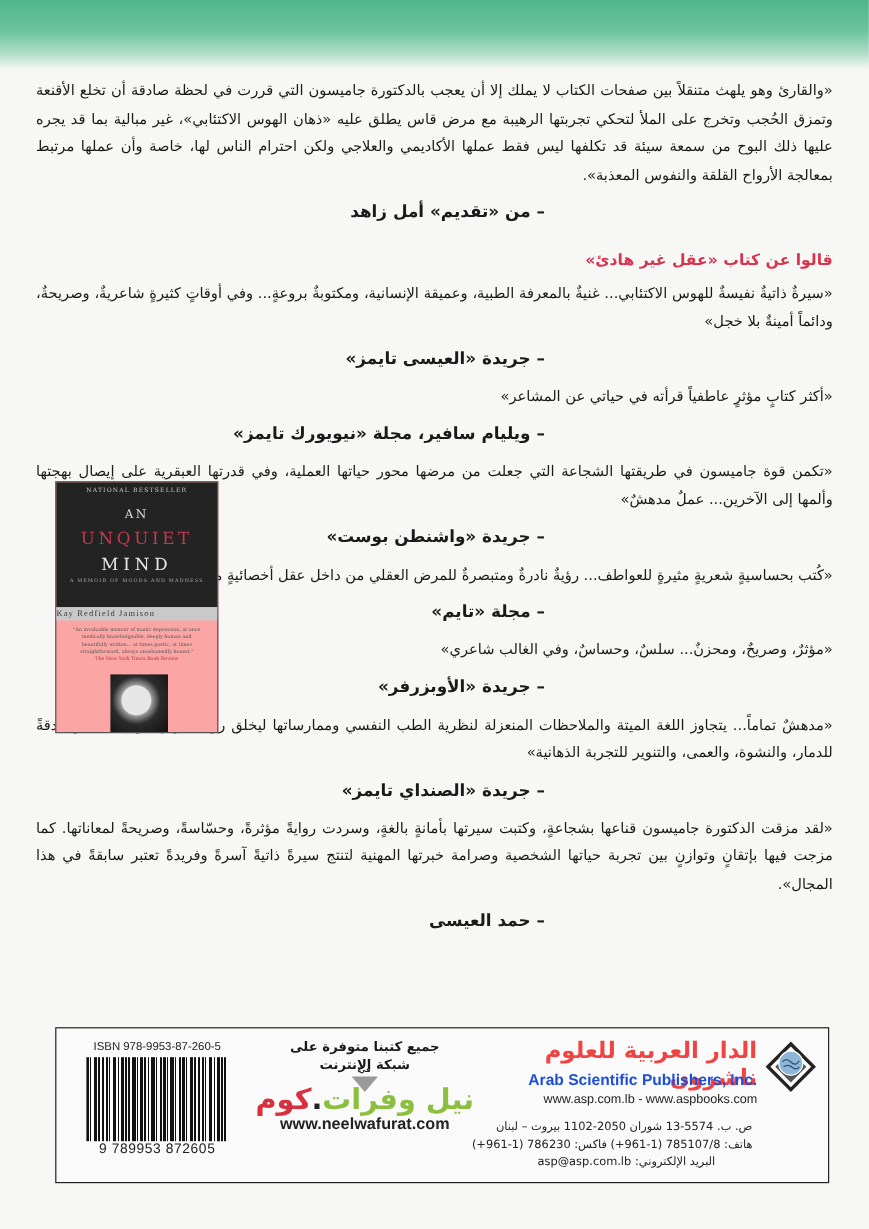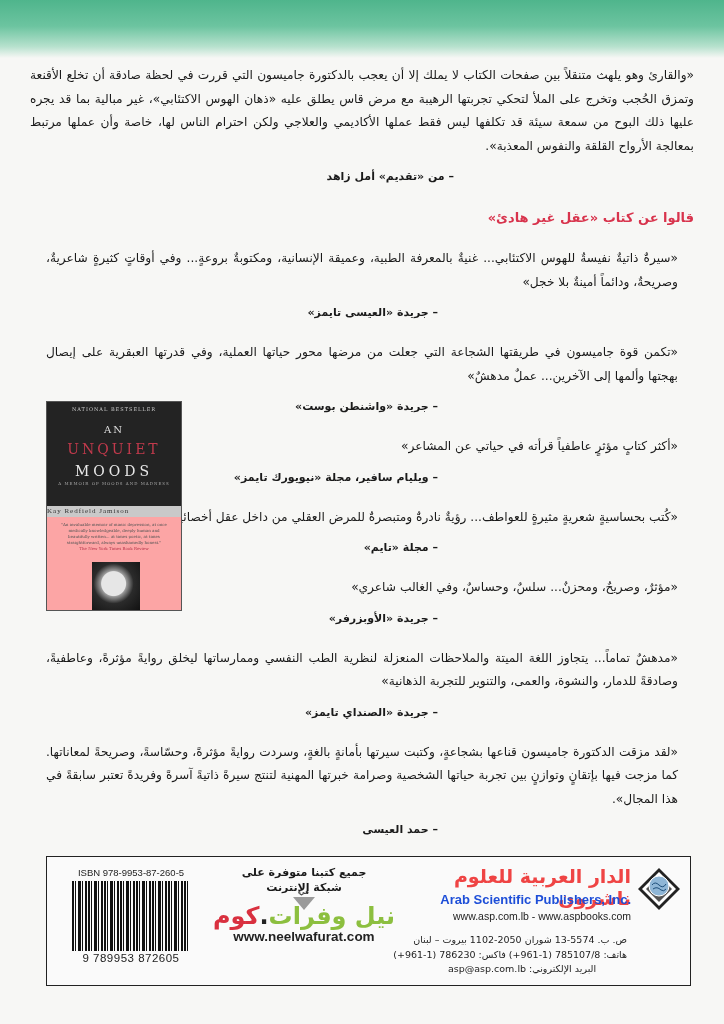--- a/index.html
+++ b/index.html
@@ -15,28 +15,28 @@
     background: linear-gradient(to bottom, #4fb58c 0%, #6cc4a0 45%, #b6e1cd 80%, #f7f7f5 100%);
   }
   .content {
     position: absolute; left: 30px; top: 64px; width: 664px;
     direction: rtl; text-align: justify;
   }
   .para {
     font-size: 12.2px; line-height: 23.5px; margin: 0;
   }
   .attr {
-    font-size: 11px; font-weight: bold; line-height: 24px;
+    font-size: 14px; font-weight: bold; line-height: 24px;
     margin: 7px 240px 8px 0; text-align: right;
   }
   .section-title {
     font-size: 13px; font-weight: bold; color: #d8344d;
     margin: 16px 0 2px 0; line-height: 26px;
   }
-  .quote-block { margin: 16px; }
+  .quote-block { margin: 0; }
   .book-thumb {
     position: absolute; left: 46px; top: 401px; width: 136px; height: 210px;
     border: 1px solid #555; background: #fca5a5; box-sizing: border-box;
     direction: ltr;
   }
   .bt-dark {
     position: absolute; left: 0; top: 0; width: 134px; height: 104px; background: #232323;
   }
   .bt-band-top { font-size: 5px; color: #ccc; text-align: center; letter-spacing: 1px; padding-top: 4px; font-family: "DejaVu Serif", serif; }
   .bt-an { font-size: 10px; color: #ddd; text-align: center; margin-top: 12px; font-family: "DejaVu Serif", serif; letter-spacing: 2px; }
@@ -91,26 +91,26 @@
   <p class="para">«والقارئ وهو يلهث متنقلاً بين صفحات الكتاب لا يملك إلا أن يعجب بالدكتورة جاميسون التي قررت في لحظة صادقة أن تخلع الأقنعة وتمزق الحُجب وتخرج على الملأ لتحكي تجربتها الرهيبة مع مرض قاس يطلق عليه «ذهان الهوس الاكتئابي»، غير مبالية بما قد يجره عليها ذلك البوح من سمعة سيئة قد تكلفها ليس فقط عملها الأكاديمي والعلاجي ولكن احترام الناس لها، خاصة وأن عملها مرتبط بمعالجة الأرواح القلقة والنفوس المعذبة».</p>
   <div class="attr">– من «تقديم» أمل زاهد</div>
 
   <div class="section-title">قالوا عن كتاب «عقل غير هادئ»</div>
 
   <div class="quote-block">
     <p class="para">«سيرةٌ ذاتيةٌ نفيسةٌ للهوس الاكتئابي... غنيةٌ بالمعرفة الطبية، وعميقة الإنسانية، ومكتوبةٌ بروعةٍ... وفي أوقاتٍ كثيرةٍ شاعريةٌ، وصريحةٌ، ودائماً أمينةٌ بلا خجل»</p>
     <div class="attr">– جريدة «العيسى تايمز»</div>
   </div>
   <div class="quote-block">
+    <p class="para">«أكثر كتابٍ مؤثرٍ عاطفياً قرأته في حياتي عن المشاعر»</p>
+    <div class="attr">– ويليام سافير، مجلة «نيويورك تايمز»</div>
+  </div>
+  <div class="quote-block">
     <p class="para">«تكمن قوة جاميسون في طريقتها الشجاعة التي جعلت من مرضها محور حياتها العملية، وفي قدرتها العبقرية على إيصال بهجتها وألمها إلى الآخرين... عملٌ مدهشٌ»</p>
     <div class="attr">– جريدة «واشنطن بوست»</div>
-  </div>
-  <div class="quote-block">
-    <p class="para">«أكثر كتابٍ مؤثرٍ عاطفياً قرأته في حياتي عن المشاعر»</p>
-    <div class="attr">– ويليام سافير، مجلة «نيويورك تايمز»</div>
   </div>
   <div class="quote-block">
     <p class="para" style="margin-right:0;">«كُتب بحساسيةٍ شعريةٍ مثيرةٍ للعواطف... رؤيةٌ نادرةٌ ومتبصرةٌ للمرض العقلي من داخل عقل أخصائيةٍ متمرسة»</p>
     <div class="attr">– مجلة «تايم»</div>
   </div>
   <div class="quote-block">
     <p class="para">«مؤثرٌ، وصريحٌ، ومحزنٌ... سلسٌ، وحساسٌ، وفي الغالب شاعري»</p>
     <div class="attr">– جريدة «الأوبزرفر»</div>
   </div>
   <div class="quote-block">
@@ -121,21 +121,21 @@
     <p class="para">«لقد مزقت الدكتورة جاميسون قناعها بشجاعةٍ، وكتبت سيرتها بأمانةٍ بالغةٍ، وسردت روايةً مؤثرةً، وحسّاسةً، وصريحةً لمعاناتها. كما مزجت فيها بإتقانٍ وتوازنٍ بين تجربة حياتها الشخصية وصرامة خبرتها المهنية لتنتج سيرةً ذاتيةً آسرةً وفريدةً تعتبر سابقةً في هذا المجال».</p>
     <div class="attr">– حمد العيسى</div>
   </div>
 </div>
 
 <div class="book-thumb">
   <div class="bt-dark">
     <div class="bt-band-top">NATIONAL BESTSELLER</div>
     <div class="bt-an">AN</div>
     <div class="bt-unquiet">UNQUIET</div>
-    <div class="bt-mind">MOODS</div>
+    <div class="bt-mind">MIND</div>
     <div class="bt-sub">A MEMOIR OF MOODS AND MADNESS</div>
   </div>
   <div class="bt-author">Kay Redfield Jamison</div>
   <div class="bt-blurb">
     <span>"An invaluable memoir of manic depression, at once medically knowledgeable, deeply human and beautifully written... at times poetic, at times straightforward, always unashamedly honest."</span><br>
     <span class="src">The New York Times Book Review</span>
   </div>
   <div class="bt-photo"></div>
 </div>
 

